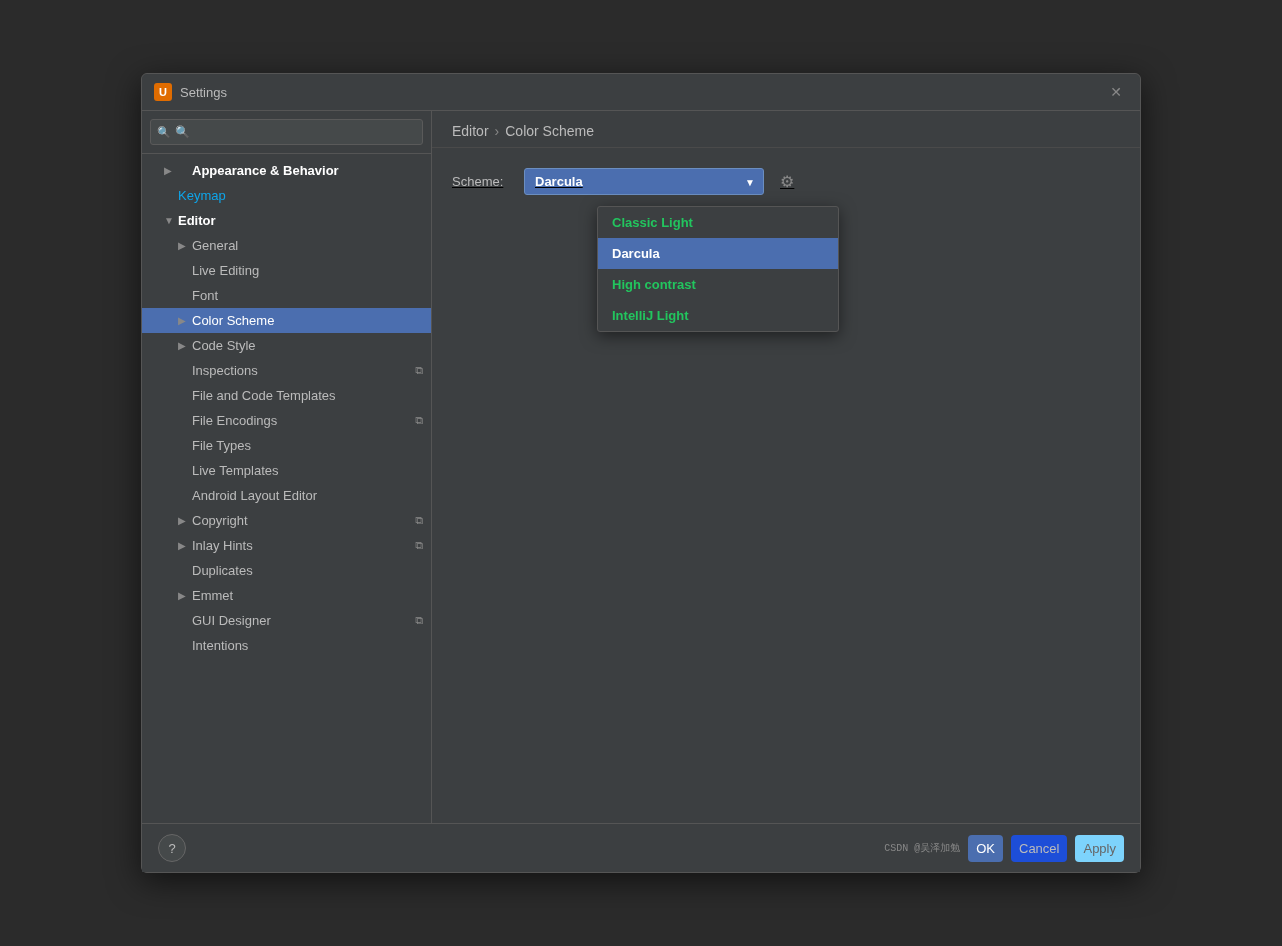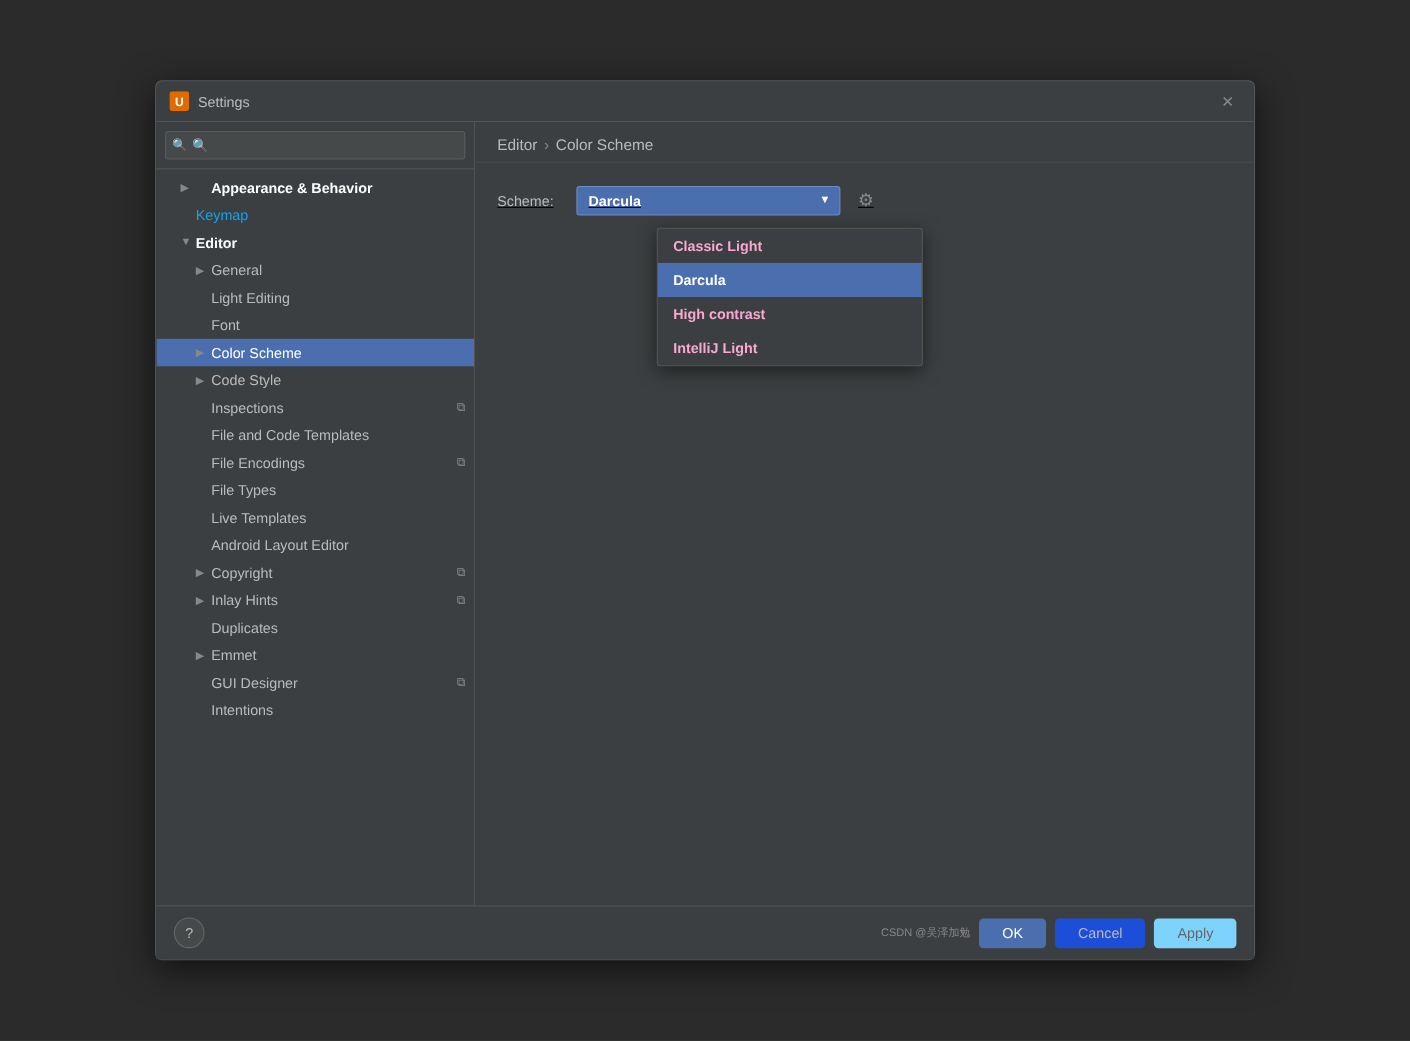--- a/index.html
+++ b/index.html
@@ -177,21 +177,21 @@
       width: 242px;
       background: #3c3f41;
       border: 1px solid #555;
       border-radius: 3px;
       box-shadow: 0 4px 16px rgba(0,0,0,0.5);
       z-index: 100;
     }
     .dropdown-option {
       padding: 8px 14px;
       cursor: pointer;
-      color: #f9a8d4;
+      color: #22c55e;
       font-size: 13px;
       font-weight: 600;
     }
     .dropdown-option.active {
       background: #4b6eaf;
       color: #fff;
     }
     
     .dialog-footer {
       padding: 10px 16px;
@@ -220,23 +220,24 @@
     }
     .footer-right {
       display: flex;
       gap: 8px;
       align-items: center;
     }
     .footer-label {
       color: #888;
       font-size: 10px;
       margin-left: 8px;
+      font-family: Liberation Mono, monospace;
     }
     .btn {
-      padding: 6px 21px;
+      padding: 6px 8px;
       border-radius: 4px;
       font-size: 13px;
       cursor: pointer;
       border: none;
       outline: none;
     }
     .btn-primary {
       background: #4b6eaf;
       color: #fff;
     }
@@ -292,21 +293,21 @@
           <span style="font-weight:700;color:#fff;">Editor</span>
         </div>
 
         <div class="tree-item indent-2">
           <span class="chevron">▶</span>
           <span>General</span>
         </div>
 
         <div class="tree-item indent-2">
           <span class="chevron"></span>
-          <span>Light Editing</span>
+          <span>Live Editing</span>
         </div>
 
         <div class="tree-item indent-2">
           <span class="chevron"></span>
           <span>Font</span>
         </div>
 
         <div class="tree-item indent-2 selected">
           <span class="chevron">▶</span>
           <span>Color Scheme</span>

